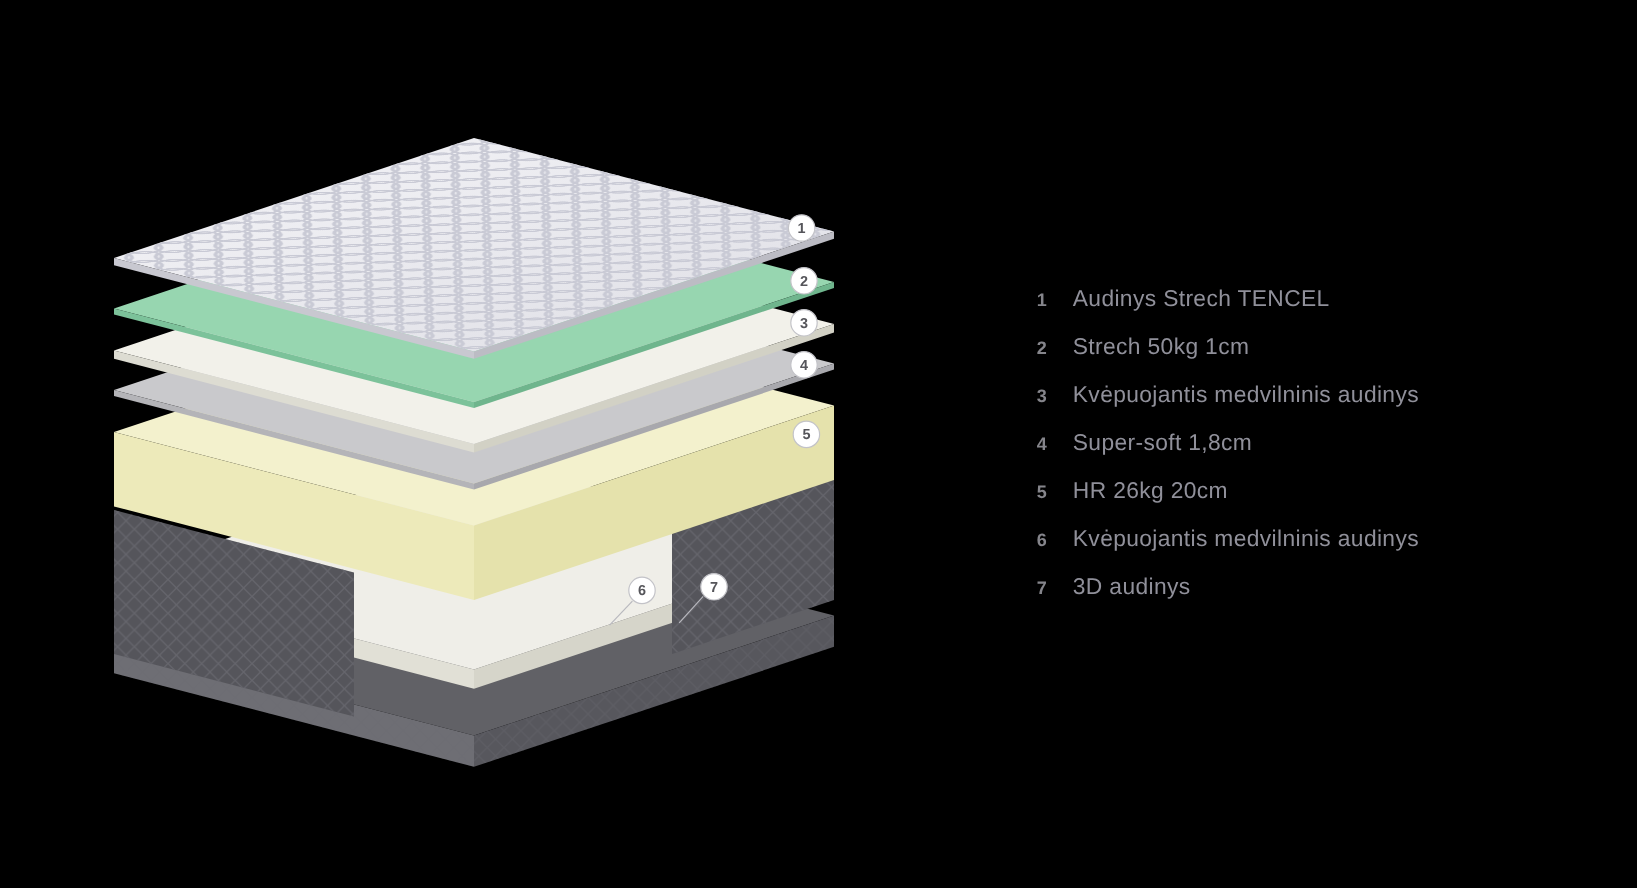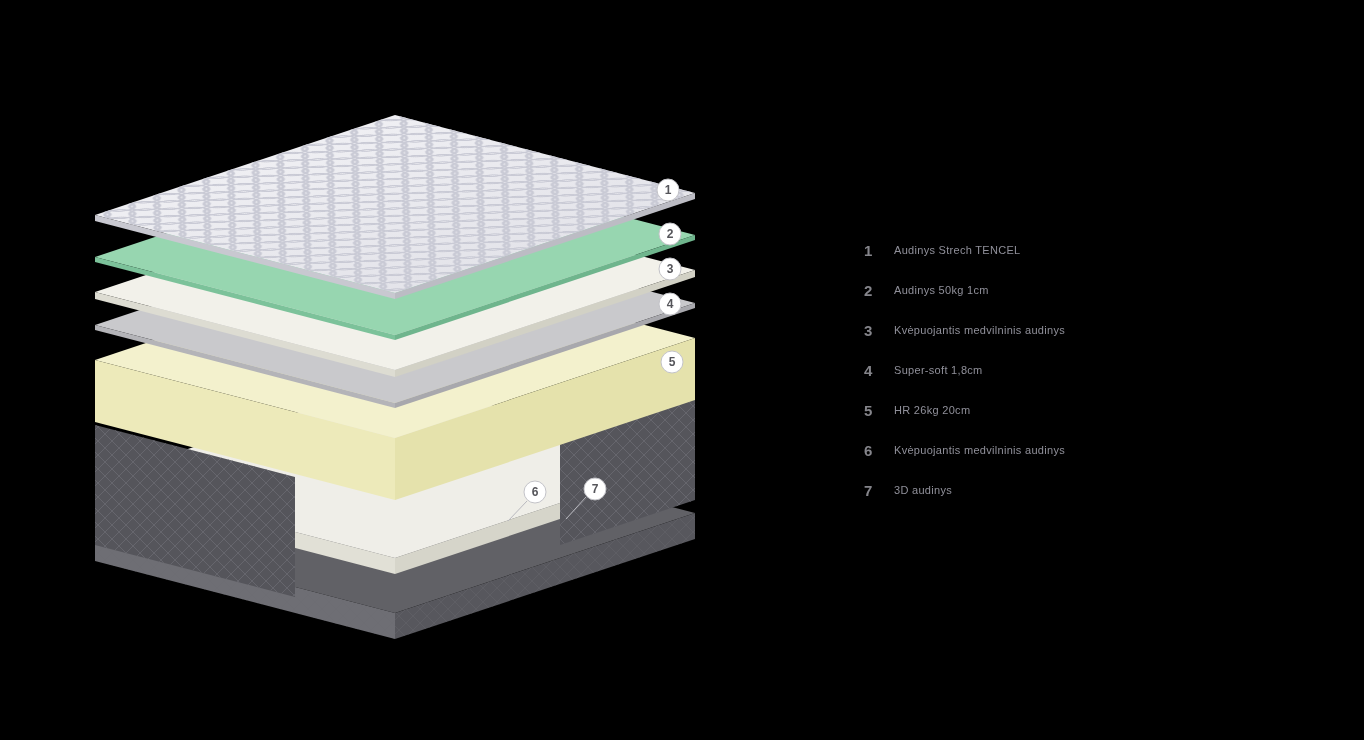--- a/index.html
+++ b/index.html
@@ -34,21 +34,21 @@
   .legend-num {
     width: 20px;
     text-align: left;
     font-size: 15px;
     font-weight: 700;
     color: #85858b;
     letter-spacing: 0.3px;
   }
   .legend-label {
     margin-left: 10px;
-    font-size: 11px;
+    font-size: 19px;
     font-weight: 400;
     color: #90909a;
     letter-spacing: 0.3px;
   }
   .marker-circle {
     stroke: #c3c3c8;
     stroke-width: 1;
   }
   .marker-text {
     font-family: "Liberation Sans", sans-serif;
@@ -171,21 +171,21 @@
     </g>
   </svg>
 
   <div class="legend">
     <div class="legend-row">
       <span class="legend-num">1</span>
       <span class="legend-label">Audinys Strech TENCEL</span>
     </div>
     <div class="legend-row">
       <span class="legend-num">2</span>
-      <span class="legend-label">Audinys 50kg 1cm</span>
+      <span class="legend-label">Strech 50kg 1cm</span>
     </div>
     <div class="legend-row">
       <span class="legend-num">3</span>
       <span class="legend-label">Kvėpuojantis medvilninis audinys</span>
     </div>
     <div class="legend-row">
       <span class="legend-num">4</span>
       <span class="legend-label">Super-soft 1,8cm</span>
     </div>
     <div class="legend-row">

